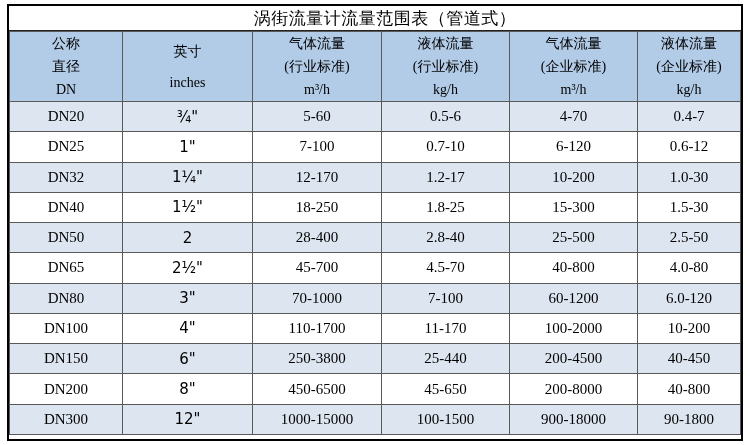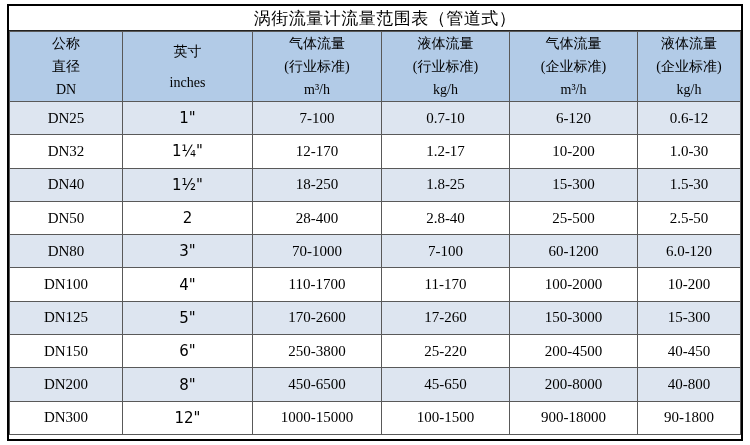--- a/index.html
+++ b/index.html
@@ -112,20 +112,28 @@
           </th>
           <th>
             <div class="hline">液体流量</div>
             <div class="hline">(企业标准)</div>
             <div class="hline">kg/h</div>
           </th>
         </tr>
     </thead>
     <tbody id="table-body">
         <tr>
+          <td>DN20</td>
+          <td class="col-inches">¾"</td>
+          <td>5-60</td>
+          <td>0.5-6</td>
+          <td>4-70</td>
+          <td>0.4-7</td>
+        </tr>
+        <tr>
           <td>DN25</td>
           <td class="col-inches">1"</td>
           <td>7-100</td>
           <td>0.7-10</td>
           <td>6-120</td>
           <td>0.6-12</td>
         </tr>
         <tr>
           <td>DN32</td>
           <td class="col-inches">1¼"</td>
@@ -144,48 +152,48 @@
         </tr>
         <tr>
           <td>DN50</td>
           <td class="col-inches">2</td>
           <td>28-400</td>
           <td>2.8-40</td>
           <td>25-500</td>
           <td>2.5-50</td>
         </tr>
         <tr>
+          <td>DN65</td>
+          <td class="col-inches">2½"</td>
+          <td>45-700</td>
+          <td>4.5-70</td>
+          <td>40-800</td>
+          <td>4.0-80</td>
+        </tr>
+        <tr>
           <td>DN80</td>
           <td class="col-inches">3"</td>
           <td>70-1000</td>
           <td>7-100</td>
           <td>60-1200</td>
           <td>6.0-120</td>
         </tr>
         <tr>
           <td>DN100</td>
           <td class="col-inches">4"</td>
           <td>110-1700</td>
           <td>11-170</td>
           <td>100-2000</td>
           <td>10-200</td>
         </tr>
         <tr>
-          <td>DN125</td>
-          <td class="col-inches">5"</td>
-          <td>170-2600</td>
-          <td>17-260</td>
-          <td>150-3000</td>
-          <td>15-300</td>
-        </tr>
-        <tr>
           <td>DN150</td>
           <td class="col-inches">6"</td>
           <td>250-3800</td>
-          <td>25-220</td>
+          <td>25-440</td>
           <td>200-4500</td>
           <td>40-450</td>
         </tr>
         <tr>
           <td>DN200</td>
           <td class="col-inches">8"</td>
           <td>450-6500</td>
           <td>45-650</td>
           <td>200-8000</td>
           <td>40-800</td>

